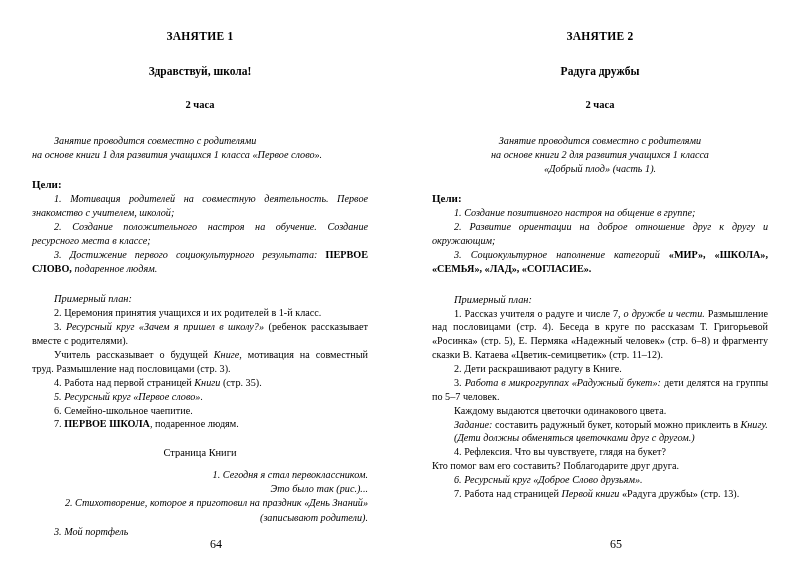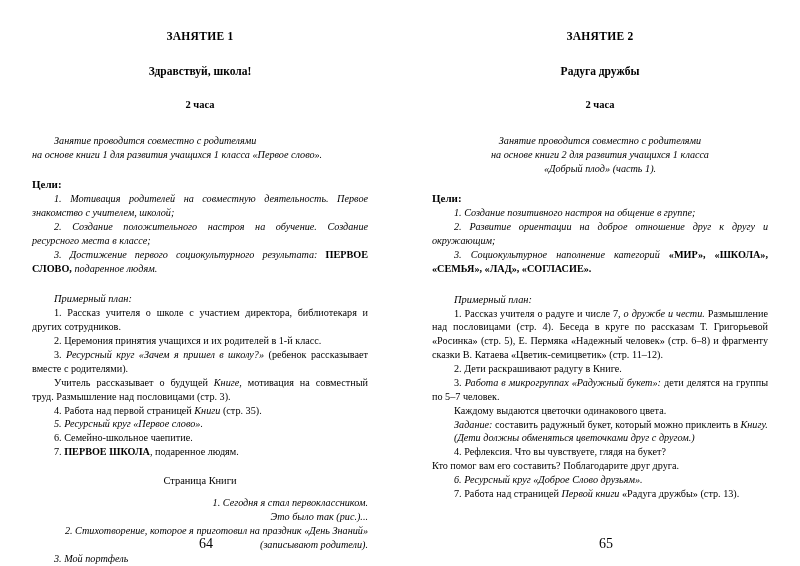--- a/index.html
+++ b/index.html
@@ -107,24 +107,24 @@
     margin: 0;
     text-indent: 22px;
     display: flex;
     gap: 40px;
   }
   .poem-line .lead { white-space: pre; }
   .poem-line .tail { margin-left: 58px; margin-top: 44px; }
   .folio {
     position: absolute;
     bottom: 14px;
-    left: 6px;
+    left: 16px;
     width: 400px;
     text-align: center;
-    font-size: 14px;
+    font-size: 12px;
   }
 </style>
 </head>
 <body>
 
 <div class="spread">
 
   <div class="page">
     <div class="page-inner">
 
@@ -149,21 +149,20 @@
         <span>2.</span>
         <span>Создание положительного настроя на обучение. Создание ресурсного места в классе;</span>
       </p>
       <p class="para it">
         <span>3.</span>
         <span>Достижение первого социокультурного результата: </span><span class="bd" style="font-style:normal">ПЕРВОЕ СЛОВО,</span><span> подаренное людям.</span>
       </p>
 
       <div class="section-head-italic">Примерный план:</div>
 
-      <p class="para"><span>1. Рассказ учителя о школе с участием директора, библиотекаря и других сотрудников.</span></p>
       <p class="para"><span>2. Церемония принятия учащихся и их родителей в 1-й класс.</span></p>
       <p class="para">
         <span>3.&nbsp;</span><span class="it">Ресурсный круг «Зачем я пришел в школу?»</span> (ребенок рассказывает вместе с родителями).
       </p>
       <p class="para">
         Учитель рассказывает о будущей <span class="it">Книге</span>, мотивация на совместный труд. Размышление над пословицами (стр. 3).
       </p>
       <p class="para">
         4. Работа над первой страницей <span class="it">Книги</span> (стр. 35).
       </p>

